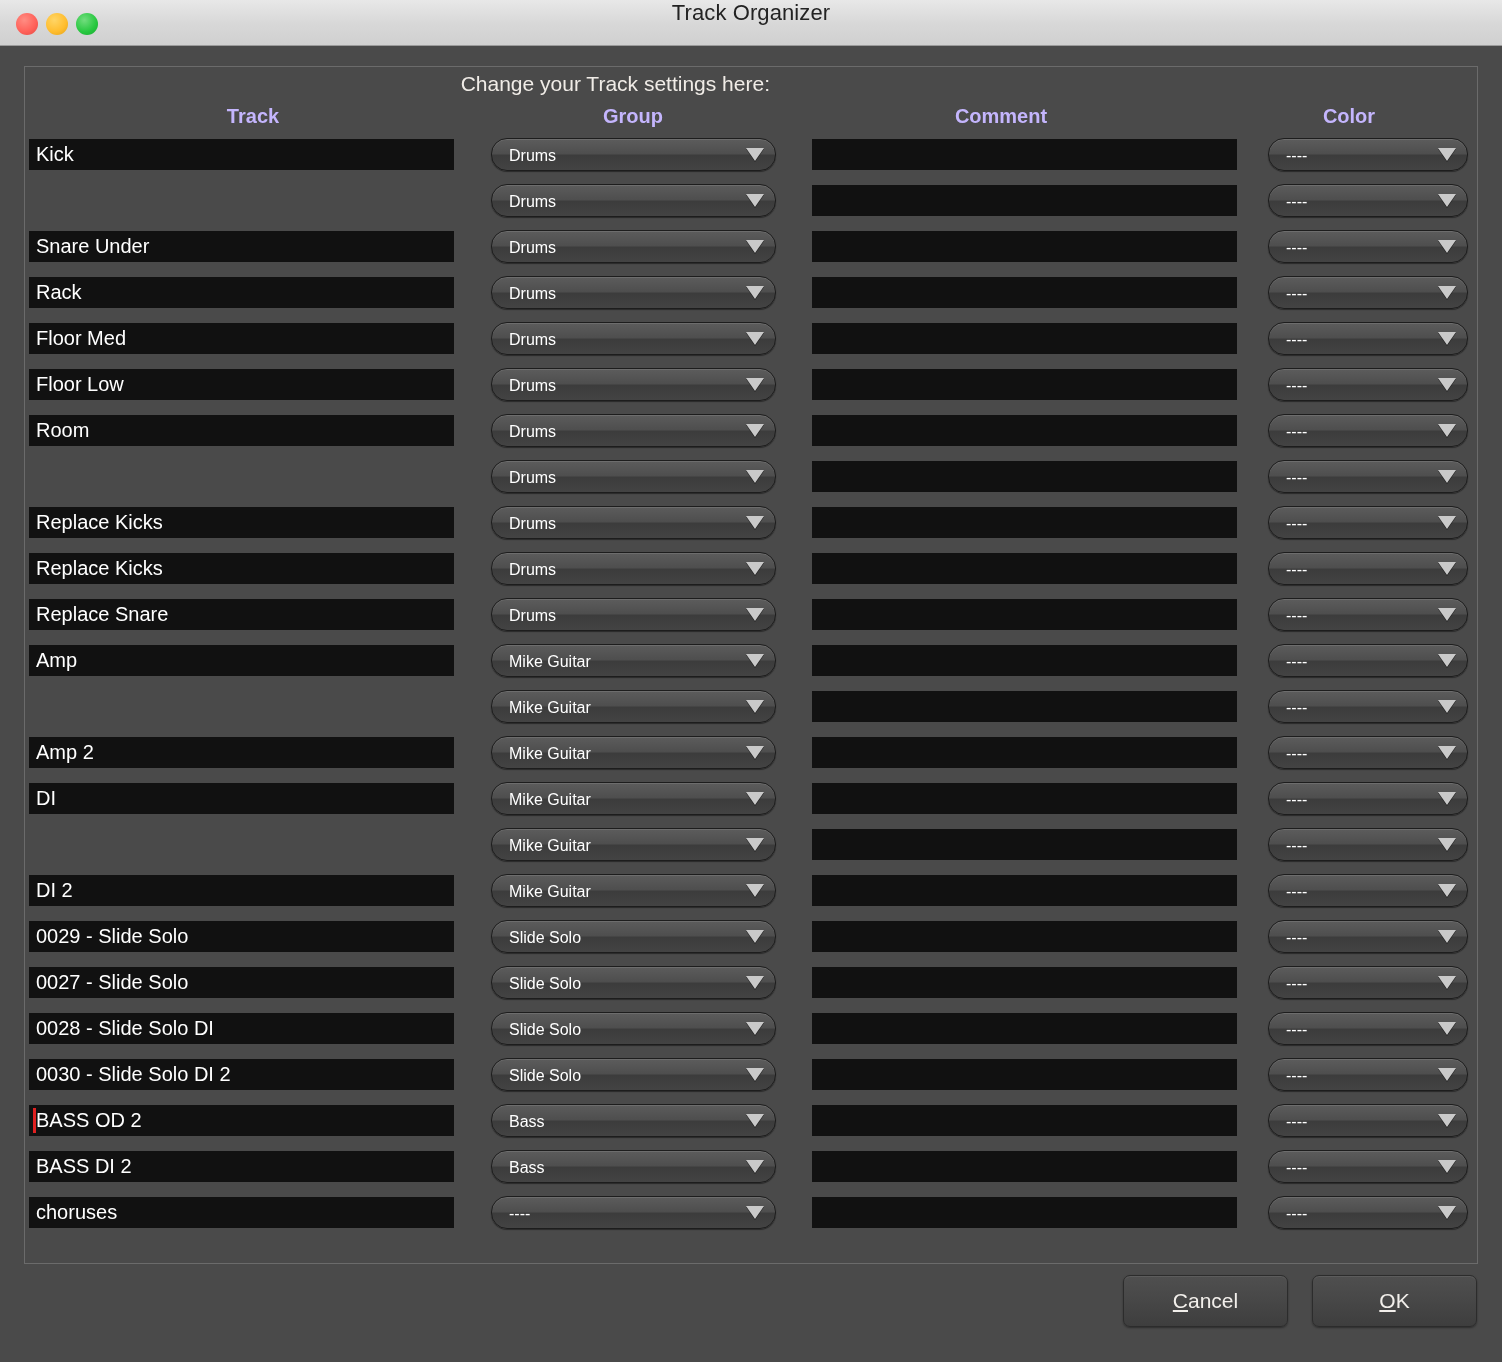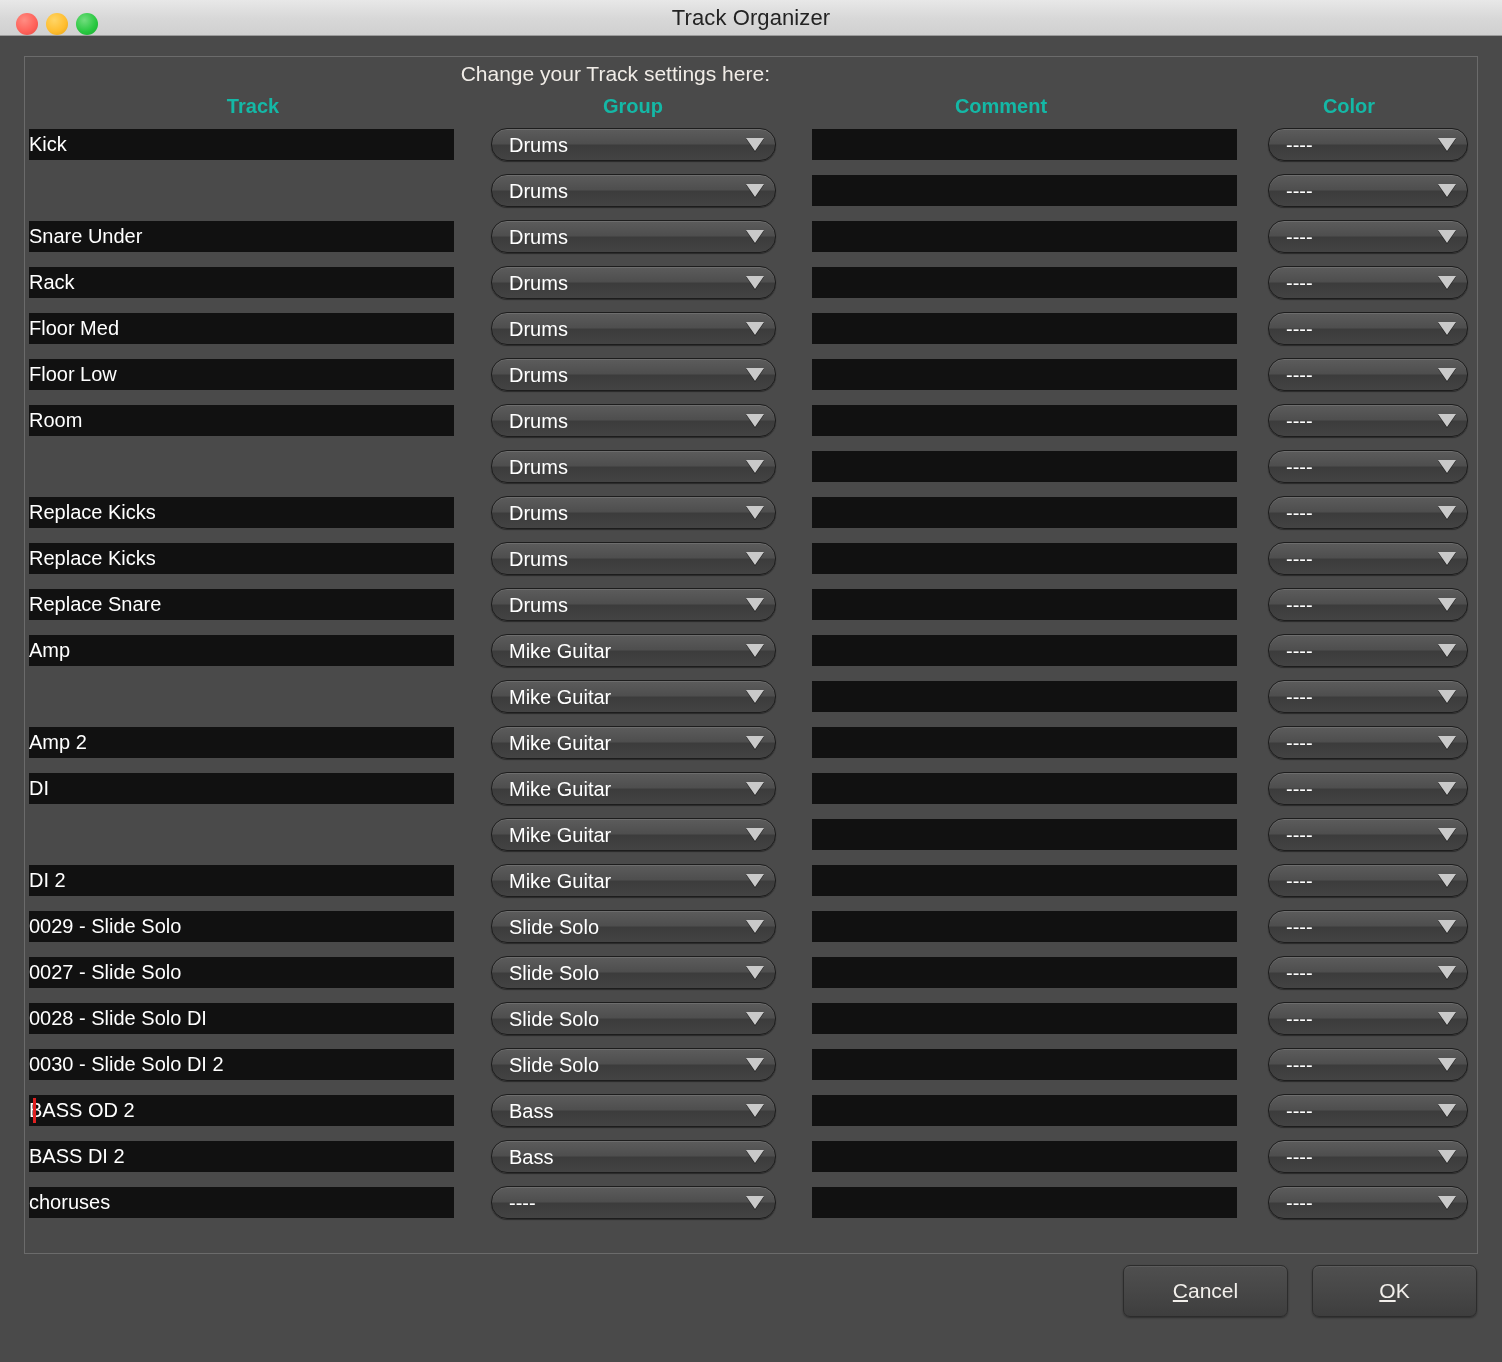--- a/index.html
+++ b/index.html
@@ -8,24 +8,24 @@
     font-family: "Liberation Sans", sans-serif;
     background: #4a4a4a;
     overflow: hidden;
   }
 
   
   .window { position: relative; width: 1502px; height: 1362px; background: #4a4a4a; }
 
   .titlebar {
     position: relative;
-    height: 36px;
+    height: 46px;
     background: linear-gradient(to bottom, #e8e8e8 0%, #d8d8d8 52%, #d0d0d0 100%);
     border-bottom: 1px solid #9b9b9b;
-    display: flex; align-items: center; justify-content: center;
+    display: flex; align-items: flex-start; justify-content: center;
   }
   .traffic { position: absolute; left: 16px; top: 0; height: 47px; display: flex; align-items: center; gap: 8px; }
   .light { width: 22px; height: 22px; border-radius: 50%; display: block; }
   .light.red    { background: radial-gradient(circle at 38% 32%, #ff8d83 0%, #ff6159 58%, #e04a43 100%); }
   .light.yellow { background: radial-gradient(circle at 38% 32%, #ffd566 0%, #ffbd2e 58%, #e0a017 100%); }
   .light.green  { background: radial-gradient(circle at 38% 32%, #72dd7e 0%, #28c840 58%, #18a830 100%); }
   .light .dots { display: block; width: 100%; height: 100%; }
   .win-title {
     font-size: 22px; color: #232323; letter-spacing: .1px;
   }
@@ -43,40 +43,41 @@
 
   .panel-caption {
     position: absolute; left: 0; top: 5px; width: 745px;
     text-align: right;
     font-size: 21px; color: #f0ece7;
   }
 
   .col-headers { position: absolute; left: 0; top: 38px; width: 100%; height: 26px; }
   .col-head {
     position: absolute; top: 0;
-    font-size: 20px; font-weight: bold; color: #14b8a6;
+    font-size: 20px; font-weight: bold; color: #c4b5fd;
     text-align: center;
   }
   .ch-track   { left: 4px;    width: 448px; }
   .ch-group   { left: 464px;  width: 288px; }
   .ch-comment { left: 764px;  width: 424px; }
   .ch-color   { left: 1224px; width: 200px; }
 
   .rows { position: absolute; left: 0; top: 72px; width: 100%; }
 
   .row { position: relative; height: 46px; }
 
   
   .track-field {
     position: absolute; left: 4px; top: 0;
     width: 425px; height: 31px;
     background: #111111;
     color: #ffffff;
     font-size: 20px;
     line-height: 31px;
+    padding-left: 7px;
     white-space: nowrap; overflow: hidden;
   }
   .track-field.focused { }
   .caret {
     position: absolute; left: 4px; top: 3px;
     width: 3px; height: 25px; background: #e02020;
   }
 
   
   .comment-field {
@@ -96,21 +97,21 @@
     border-radius: 16px;
     background: linear-gradient(to bottom, #5c5c5c 0%, #4e4e4e 48%, #3c3c3c 52%, #434343 100%);
     border: 1px solid #1d1d1d;
     box-shadow: inset 0 1px 0 rgba(255,255,255,0.11), 0 1px 1px rgba(0,0,0,0.45);
   }
   .combo-group { left: 466px; width: 285px; }
   .combo-color { left: 1243px; width: 200px; }
   .combo-label {
     position: absolute; left: 17px; top: 0; right: 40px;
     height: 33px; line-height: 33px;
-    font-size: 20px; color: #ffffff;
+    font-size: 16px; color: #ffffff;
     white-space: nowrap; overflow: hidden;
   }
   .combo-arrow {
     position: absolute; right: 11px; top: 9px;
     width: 0; height: 0;
     border-left: 9px solid transparent;
     border-right: 9px solid transparent;
     border-top: 13px solid #c9c9c9;
     filter: drop-shadow(0 1px 0 rgba(0,0,0,0.55));
   }

